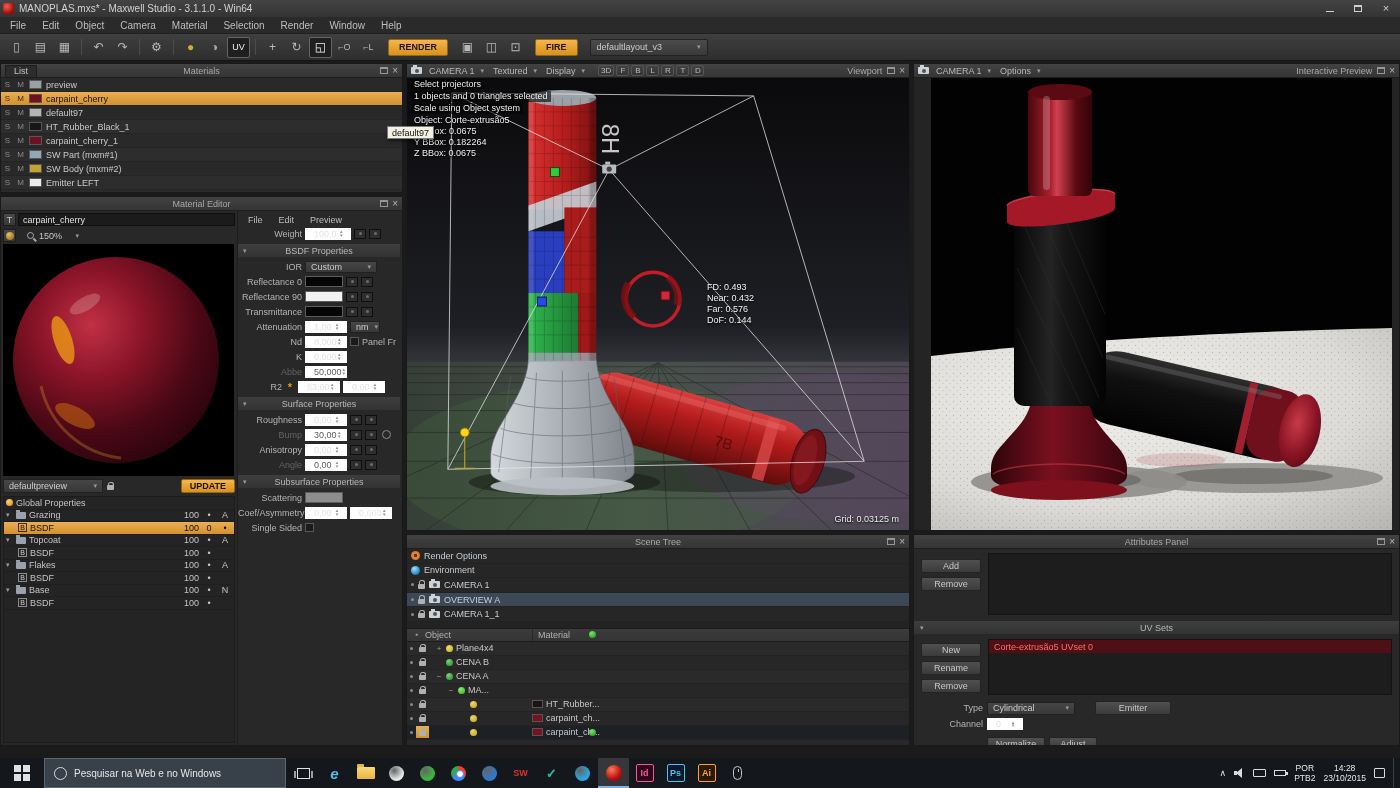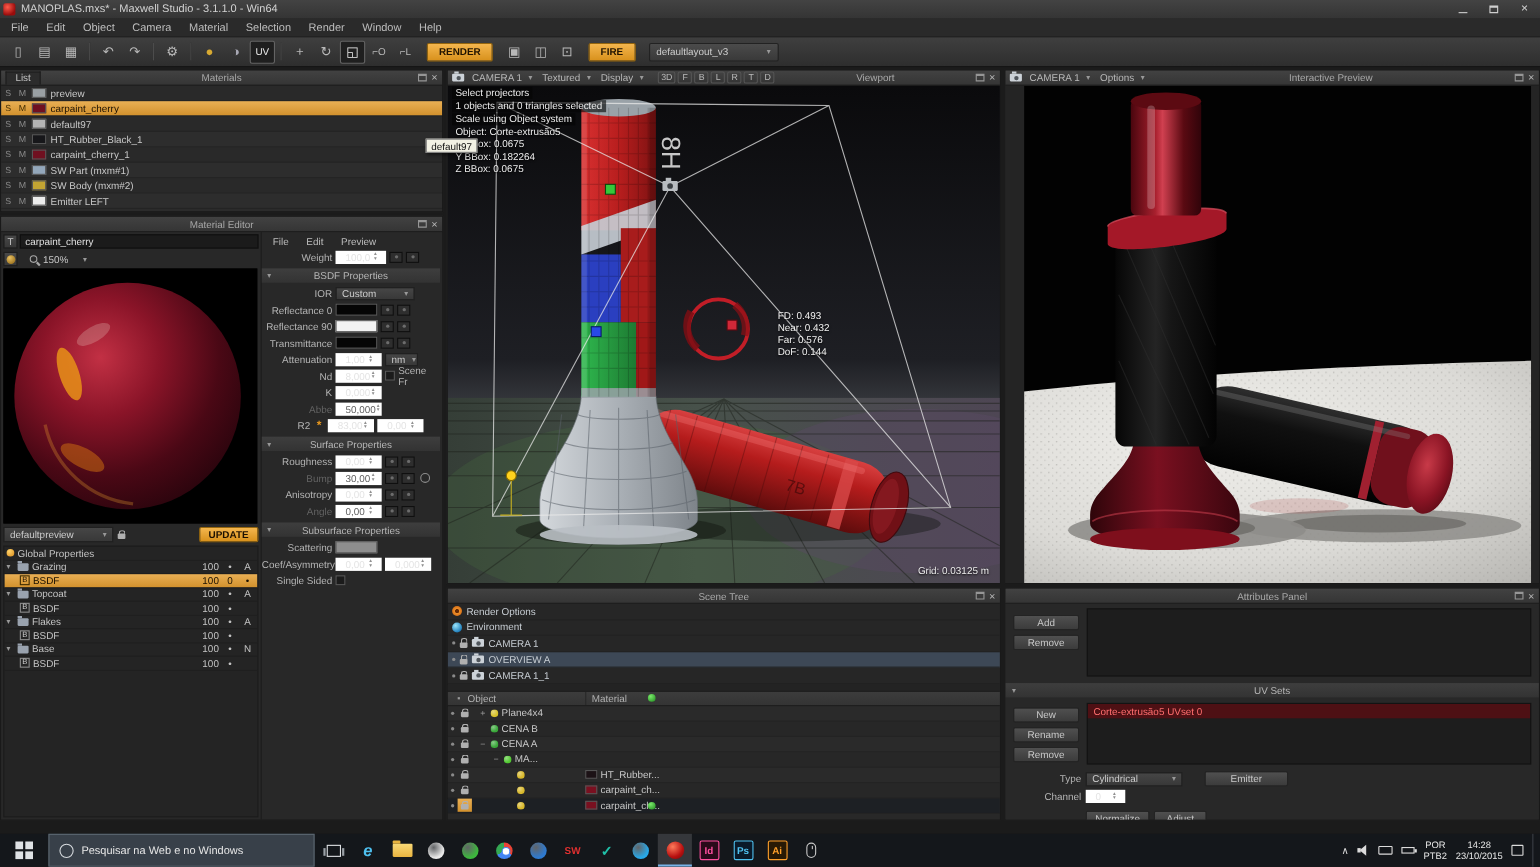--- a/index.html
+++ b/index.html
@@ -26,21 +26,21 @@
 .caret::after{content:'▾';font-size:7px;color:#999;margin-left:auto;padding-left:6px;}
 
 .main{flex:1;display:flex;gap:3px;padding:2px 0 12px 0;background:#1b1b1b;min-height:0;}
 .col{display:flex;flex-direction:column;gap:3px;min-width:0;}
 .col.left{width:403px;flex:0 0 auto;}
 .col.center{flex:1;}
 .col.right{width:487px;flex:0 0 auto;}
 .panel{background:#282828;border:1px solid #191919;display:flex;flex-direction:column;overflow:hidden;min-height:0;}
 .phead{height:14px;background:linear-gradient(#424242,#353535);border-bottom:1px solid #1e1e1e;display:flex;align-items:center;font-size:9px;color:#aaa;position:relative;padding:0 4px;gap:5px;flex:0 0 auto;}
 .ptitle{position:absolute;left:0;right:0;text-align:center;pointer-events:none;color:#a8a8a8;}
-.flex-title{flex:1;text-align:center;color:#a8a8a8;}
+.flex-title{flex:1;text-align:right;color:#a8a8a8;}
 .picons{margin-left:auto;display:flex;align-items:center;gap:4px;z-index:1;}
 .float-ic{width:8px;height:7px;border:1px solid #969696;border-top-width:2px;}
 .close-ic::before{content:'×';font-size:10px;color:#b4b4b4;line-height:8px;}
 .ltab{background:#2c2c2c;border:1px solid #1d1d1d;border-bottom:none;padding:0 8px;height:12px;display:flex;align-items:center;z-index:1;color:#c2c2c2;}
 
 .mat-list{flex:1;background:#2b2b2b;}
 .mat-row{height:14px;display:flex;align-items:center;gap:4px;padding-left:2px;font-size:9px;color:#c8c8c8;border-bottom:1px solid #242424;background:#2d2d2d;}
 .mat-row:nth-child(odd){background:#292929;}
 .mat-row.selected{background:linear-gradient(#e9af54,#d2912d);color:#1b1000;}
 .flagcol{width:9px;color:#8b8b8b;font-size:8px;text-align:center;flex:0 0 auto;}
@@ -486,21 +486,21 @@
                   <span>nm</span>
                 </div>
             </div>
             <div class="prow">
               <span class="plabel">Nd</span>
               <span class="spin">
                   <span class="val">8,000</span>
                   <span class="arr"></span>
                 </span>
               <span class="chk"></span>
-              <span style="color:#b4b4b4;">Scene Fr</span>
+              <span style="color:#b4b4b4;">Panel Fr</span>
             </div>
             <div class="prow">
               <span class="plabel">K</span>
               <span class="spin">
                   <span class="val">0,000</span>
                   <span class="arr"></span>
                 </span>
             </div>
             <div class="prow">
               <span class="plabel dis">Abbe</span>

